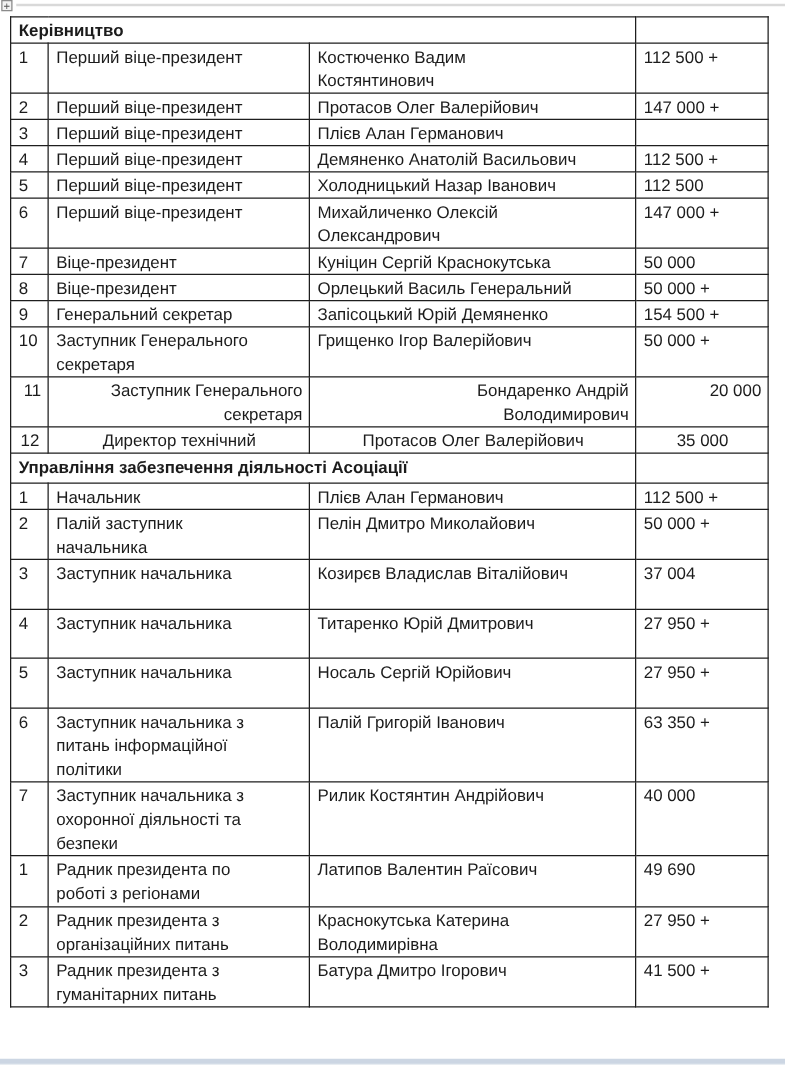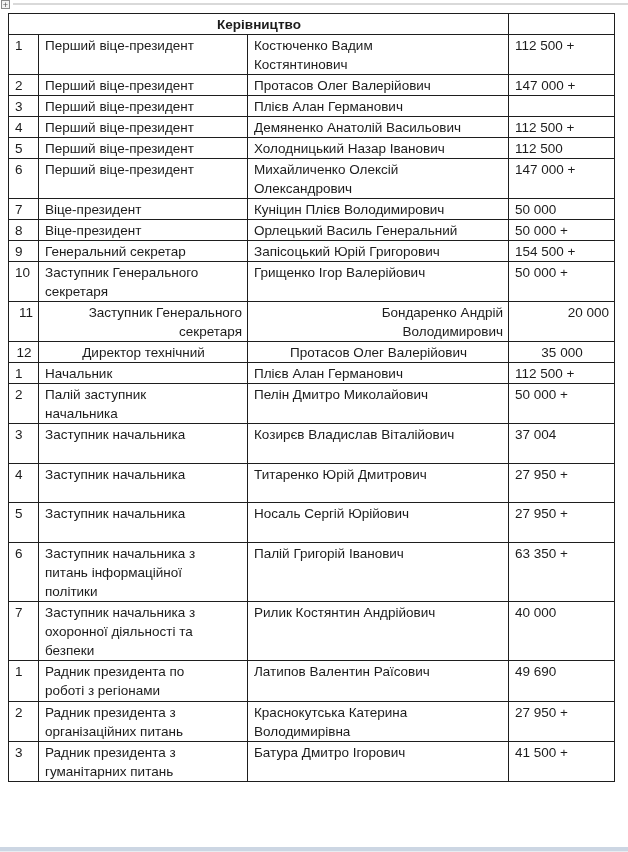--- a/index.html
+++ b/index.html
@@ -53,21 +53,20 @@
     color: #1c1c1c;
     white-space: pre-line;
     overflow: hidden;
   }
   td.num-cell { padding-left: 7px; }
   td.section-title-cell {
     font-weight: bold;
     font-size: 14px;
     padding-left: 5px;
     padding-top: 2px;
-    text-align: center;
   }
   .bottom-strip {
     position: absolute;
     left: 0;
     top: 847px;
     width: 628px;
     height: 4px;
     background: #ccd6e3;
     border-bottom: 1px solid #e8edf2;
   }
@@ -124,33 +123,33 @@
       <tr style="height: 39px;">
         <td class="num-cell">6</td>
         <td>Перший віце-президент</td>
         <td>Михайличенко Олексій
 Олександрович</td>
         <td>147 000 +</td>
       </tr>
       <tr style="height: 21px;">
         <td class="num-cell">7</td>
         <td>Віце-президент</td>
-        <td>Куніцин Плієв Володимирович</td>
+        <td>Куніцин Сергій Краснокутська</td>
         <td>50 000</td>
       </tr>
       <tr style="height: 20px;">
         <td class="num-cell">8</td>
         <td>Віце-президент</td>
         <td>Орлецький Василь Генеральний</td>
         <td>50 000 +</td>
       </tr>
       <tr style="height: 20px;">
         <td class="num-cell">9</td>
         <td>Генеральний секретар</td>
-        <td>Запісоцький Юрій Григорович</td>
+        <td>Запісоцький Юрій Демяненко</td>
         <td>154 500 +</td>
       </tr>
       <tr style="height: 39px; margin-left: 32px;">
         <td class="num-cell">10</td>
         <td>Заступник Генерального
 секретаря</td>
         <td>Грищенко Ігор Валерійович</td>
         <td>50 000 +</td>
       </tr>
       <tr style="height: 40px; text-align: right;">
@@ -160,20 +159,24 @@
         <td>Бондаренко Андрій
 Володимирович</td>
         <td>20 000</td>
       </tr>
       <tr style="height: 20px; text-align: center;">
         <td class="num-cell">12</td>
         <td>Директор технічний</td>
         <td>Протасов Олег Валерійович</td>
         <td>35 000</td>
       </tr>
+      <tr style="height: 24px;">
+        <td colspan="3" class="section-title-cell">Управління забезпечення діяльності Асоціації</td>
+        <td></td>
+      </tr>
       <tr style="height: 20px;">
         <td class="num-cell">1</td>
         <td>Начальник</td>
         <td>Плієв Алан Германович</td>
         <td>112 500 +</td>
       </tr>
       <tr style="height: 40px;">
         <td class="num-cell">2</td>
         <td>Палій заступник
 начальника</td>

